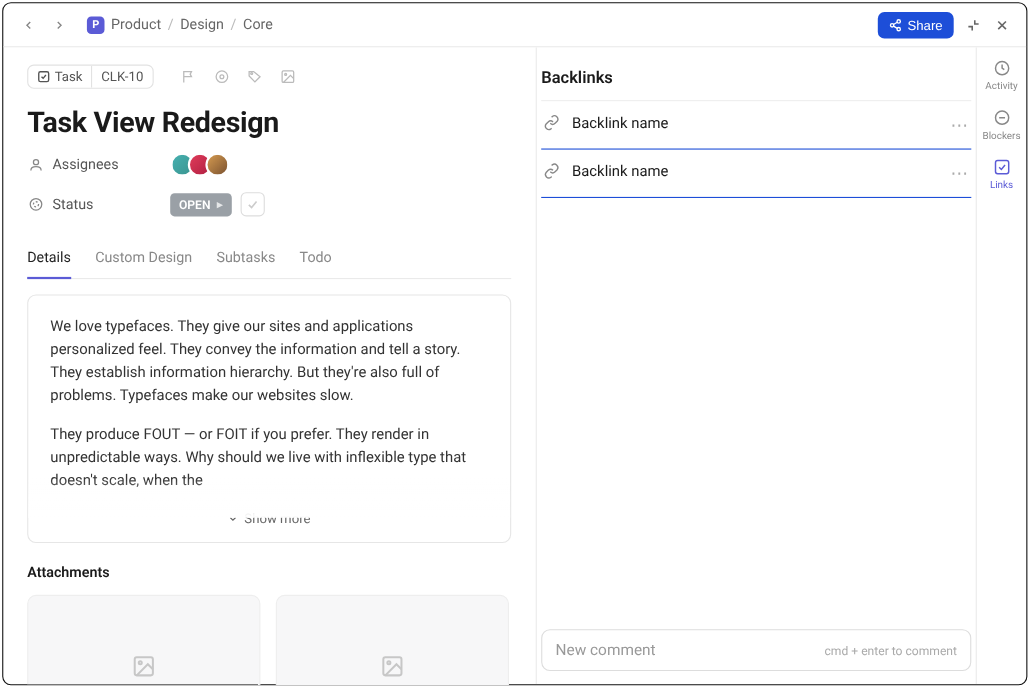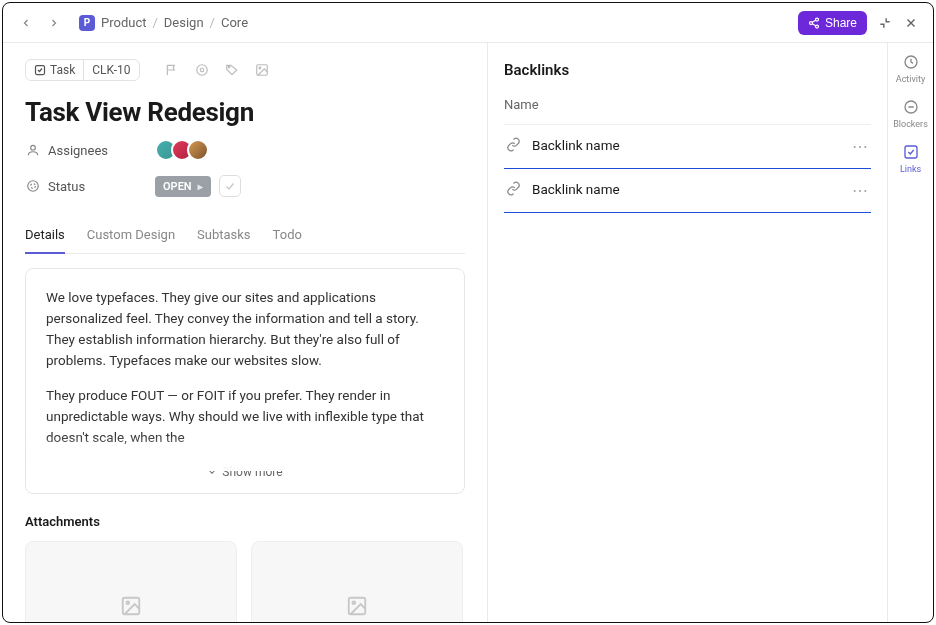--- a/index.html
+++ b/index.html
@@ -38,28 +38,28 @@
     }
     .breadcrumb { display: flex; align-items: center; gap: 6px; font-size: 13px; color: #666; margin-left: 6px; }
     .bc-icon {
       width: 16px; height: 16px; background: #5b5bd6; border-radius: 4px;
       display: inline-flex; align-items: center; justify-content: center;
       color: #fff; font-size: 10px; font-weight: 700;
     }
     .bc-sep { color: #bbb; }
     .topbar-spacer { flex: 1; }
     .share-btn {
-      background: #6d28d9; color: #fff; border: none; border-radius: 6px;
+      background: #1d4ed8; color: #fff; border: none; border-radius: 6px;
       padding: 5px 10px; font-size: 12px; display: flex; align-items: center; gap: 5px; cursor: pointer;
     }
     .top-ic { width: 16px; height: 16px; color: #666; display: flex; align-items: center; justify-content: center; cursor: pointer; }
     
     .body-row { flex: 1; display: flex; overflow: hidden; }
     .main-col { flex: 1; padding: 16px 22px 0; overflow-y: auto; display: flex; flex-direction: column; }
-    .side-col { width: 400px; border-left: 1px solid #eaeaea; display: flex; flex-direction: column; padding: 18px 16px 12px; }
+    .side-col { width: 400px; border-left: 1px solid #eaeaea; display: flex; flex-direction: column; padding: 18px 4px 12px; }
     .rail { width: 46px; border-left: 1px solid #eaeaea; display: flex; flex-direction: column; align-items: center; padding-top: 10px; gap: 14px; }
     
     .task-chip-row { display: flex; align-items: center; gap: 10px; }
     .task-chip { border: 1px solid #e2e2e2; border-radius: 6px; display: flex; align-items: center; overflow: hidden; }
     .task-chip .seg { padding: 3px 8px; font-size: 12px; display: flex; align-items: center; gap: 4px; color: #555; }
     .task-chip .seg + .seg { border-left: 1px solid #e2e2e2; }
     .chip-icons { display: flex; gap: 14px; margin-left: 14px; }
     .chip-ic { width: 16px; height: 16px; color: #bbb; display: flex; align-items: center; justify-content: center; cursor: pointer; }
     .title { font-size: 26px; font-weight: 700; margin-top: 16px; letter-spacing: -0.3px; }
     .meta-row { display: flex; align-items: center; margin-top: 14px; }
@@ -279,21 +279,20 @@
               <rect x="3" y="3" width="18" height="18" rx="2"></rect>
               <circle cx="8.5" cy="8.5" r="1.5"></circle>
               <polyline points="21 15 16 10 5 21"></polyline>
             </svg>
         </div>
       </div>
     </div>
 
     <div class="side-col">
       <div class="side-title">Backlinks</div>
-      <div class="side-subtitle">Name</div>
       <div class="bl-list">
         <div class="bl-item">
           <span class="bl-ic">
               <svg width="15" height="15" viewBox="0 0 24 24" fill="none" stroke="currentColor" stroke-width="2">
                 <path d="M10 13a5 5 0 0 0 7 0l3-3a5 5 0 0 0-7-7l-1 1"></path>
                 <path d="M14 11a5 5 0 0 0-7 0l-3 3a5 5 0 0 0 7 7l1-1"></path>
               </svg>
             </span>
           <span class="bl-label">Backlink name</span>
           <span class="bl-more">⋯</span>
@@ -303,20 +302,24 @@
               <svg width="15" height="15" viewBox="0 0 24 24" fill="none" stroke="currentColor" stroke-width="2">
                 <path d="M10 13a5 5 0 0 0 7 0l3-3a5 5 0 0 0-7-7l-1 1"></path>
                 <path d="M14 11a5 5 0 0 0-7 0l-3 3a5 5 0 0 0 7 7l1-1"></path>
               </svg>
             </span>
           <span class="bl-label">Backlink name</span>
           <span class="bl-more">⋯</span>
         </div>
       </div>
       <div class="side-spacer"></div>
+      <div class="comment-box">
+        <span style="flex:1">New comment</span>
+        <span class="comment-hint">cmd + enter to comment</span>
+      </div>
     </div>
 
     <div class="rail">
       <div class="rail-item">
         <span class="rail-ic">
             <svg width="16" height="16" viewBox="0 0 24 24" fill="none" stroke="currentColor" stroke-width="2">
               <circle cx="12" cy="12" r="9"></circle>
               <polyline points="12 7 12 12 15 14"></polyline>
             </svg>
           </span>

